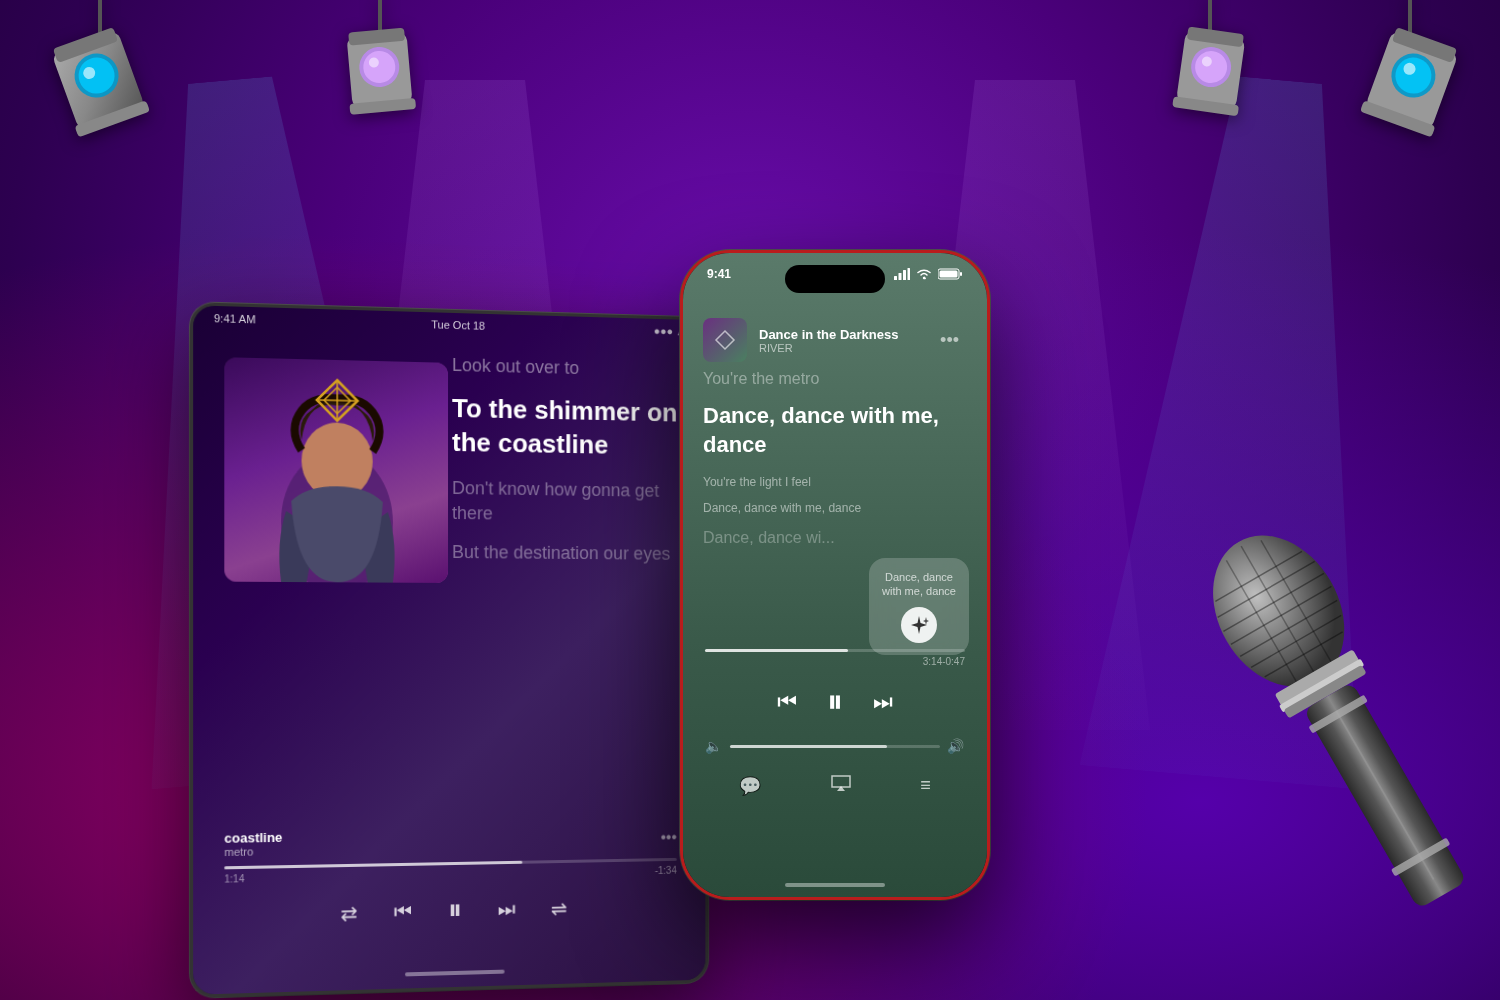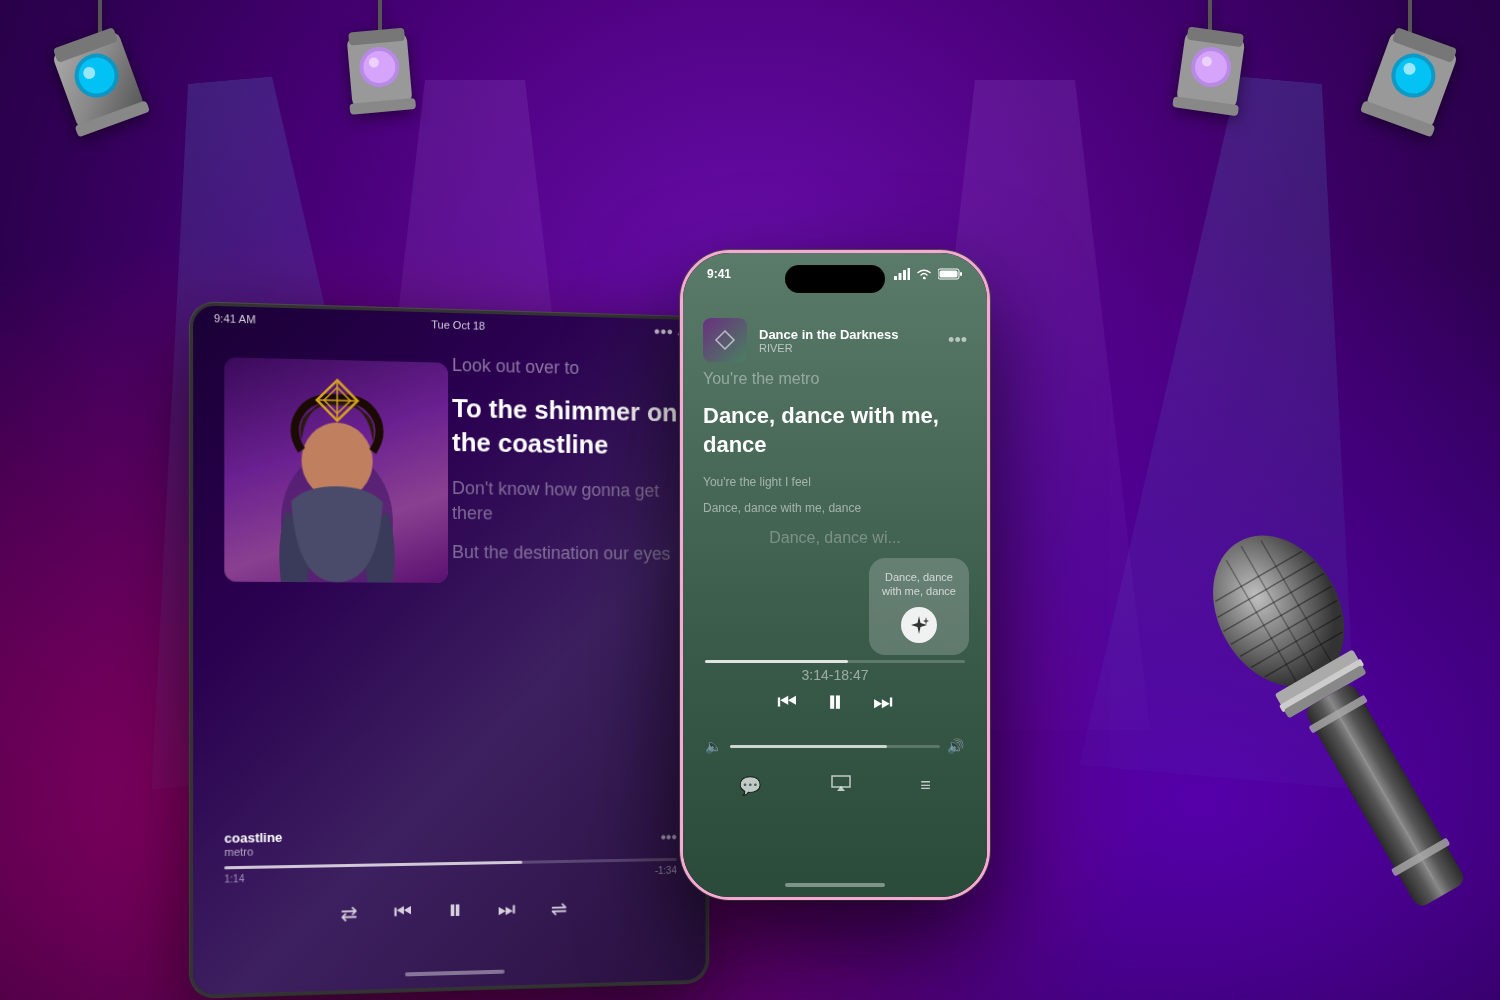--- a/index.html
+++ b/index.html
@@ -232,21 +232,21 @@
 
     
     .iphone {
       position: absolute;
       left: 680px;
       top: 250px;
       width: 310px;
       height: 650px;
       background: #1c1c1e;
       border-radius: 50px;
-      border: 3px solid #f9a8d4;
+      border: 3px solid #b91c1c;
       box-shadow: 0 40px 100px rgba(0,0,0,0.7), 0 0 0 1px #555;
       overflow: hidden;
       z-index: 10;
     }
 
     .iphone-inner {
       width: 100%;
       height: 100%;
       background: linear-gradient(180deg, #5a7a6a 0%, #4a6a5a 30%, #3a5a4a 60%, #2a4a3a 100%);
       position: relative;
@@ -282,21 +282,21 @@
     .status-right {
       display: flex;
       align-items: center;
       gap: 6px;
     }
 
     .iphone-song-header {
       position: absolute;
       top: 55px;
       left: 0;
-      right: 0;
+      right: 8px;
       padding: 10px 20px;
       display: flex;
       align-items: center;
       gap: 12px;
     }
 
     .iphone-album-thumb {
       width: 44px;
       height: 44px;
       background: linear-gradient(135deg, #6a3080 0%, #9a50b0 100%);
@@ -353,21 +353,20 @@
       color: rgba(255,255,255,0.5);
       margin-bottom: 10px;
       line-height: 1.4;
     }
 
     .iphone-lyric-dim {
       font-size: 16px;
       color: rgba(255,255,255,0.3);
       margin-bottom: 11px;
       line-height: 1.4;
-      text-align: center;
     }
 
     
     .lyrics-bubble {
       position: absolute;
       top: 305px;
       right: 18px;
       width: 100px;
       background: rgba(255,255,255,0.2);
       backdrop-filter: blur(10px);
@@ -415,23 +414,24 @@
 
     .iphone-progress-fill {
       height: 100%;
       width: 55%;
       background: rgba(255,255,255,0.8);
       border-radius: 2px;
     }
 
     .iphone-time {
       display: flex;
-      justify-content: center;
-      font-size: 14px;
+      justify-content: flex-end;
+      font-size: 10px;
       color: rgba(255,255,255,0.5);
+      margin-bottom: 16px;
     }
 
     .iphone-controls {
       display: flex;
       justify-content: center;
       align-items: center;
       gap: 30px;
       margin-bottom: 18px;
     }
 
@@ -723,21 +723,21 @@
         </svg>
       </div>
     </div>
 
     <div class="iphone-player">
       <div class="iphone-progress">
         <div class="iphone-progress-fill"></div>
       </div>
       <div class="iphone-time">
         <span>3:14</span>
-        <span>-18:47</span>
+        <span>-0:47</span>
       </div>
       <div class="iphone-controls">
         <span class="iphone-ctrl">⏮</span>
         <span class="iphone-ctrl iphone-play">⏸</span>
         <span class="iphone-ctrl">⏭</span>
       </div>
       <div class="iphone-volume">
         <span class="vol-icon">🔈</span>
         <div class="vol-bar">
           <div class="vol-fill"></div>

